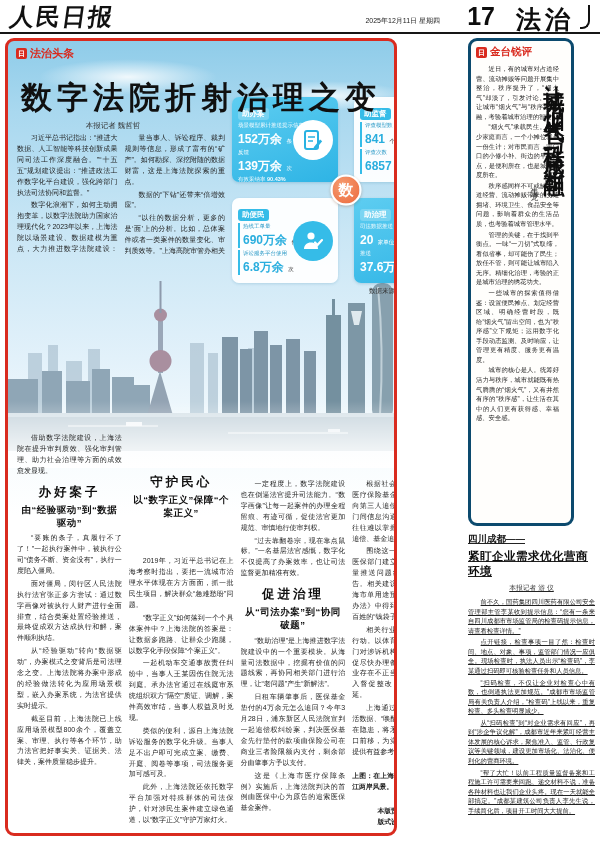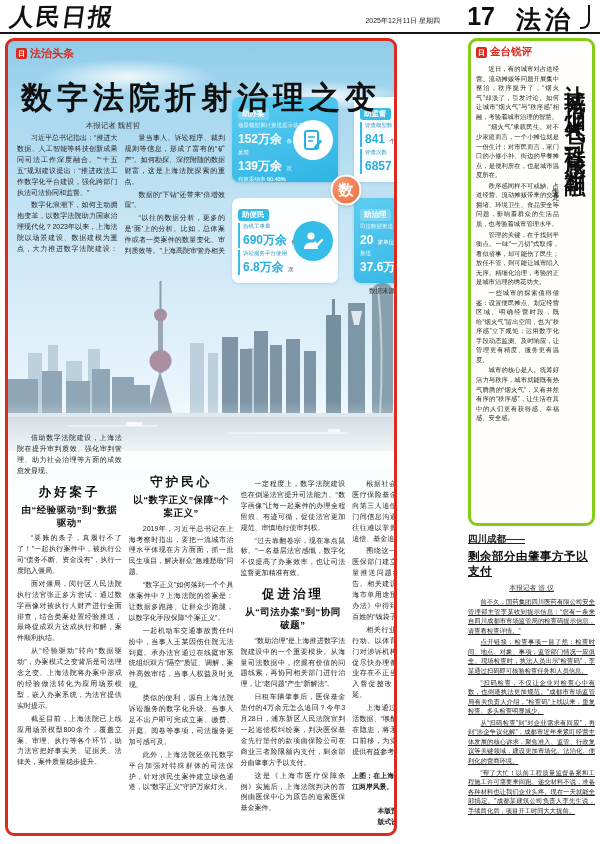--- a/index.html
+++ b/index.html
@@ -57,31 +57,31 @@
   display:flex; align-items:center; justify-content:center; border:2px solid #fff; z-index:3; box-shadow:0 1px 3px rgba(120,60,20,.3); }
 .ig-src { text-align:right; font-size:6.5px; color:#333; margin-top:4px; }
 .ig-src b { font-weight:bold; color:#111; }
 
 
 .photo { position:absolute; left:0; top:212px; width:452px; height:215px; z-index:1; }
 
 
 .cols-bottom { position:absolute; left:9px; top:392px; width:440px; bottom:5px; display:flex; gap:7px; z-index:2; }
 .bcol { flex:1; overflow:hidden; display:flex; flex-direction:column; }
-.pt2 { padding-top:36px; } .pt3 { padding-top:46px; } .pt4 { padding-top:46px; }
+.pt2 { padding-top:36px;justify-content:space-between; } .pt3 { padding-top:46px; } .pt4 { padding-top:46px; }
 .sech { text-align:center; font-weight:bold; color:#0f0f0f; margin:5px 0 4px; }
 .sech .h1 { font-size:12.5px; letter-spacing:3px; display:block; margin-bottom:2px; }
 .sech .h2 { font-size:9.5px; display:block; line-height:1.4; letter-spacing:.5px; }
 .c4paras { flex:1; overflow:hidden; }
 .photo-caption { font-size:6.8px; line-height:1.5; color:#1d1d1d; margin-top:3px; text-align:justify; }
 .photo-caption .pc-credit { display:block; text-align:right; }
 .credits { text-align:center; font-size:6.8px; margin-top:3px; line-height:1.7; color:#1d1d1d; }
 
 
-.sidebox { position:absolute; left:468px; top:38px; width:127px; height:488px; border:3px solid #84cc16; border-radius:9px; background:#fffefc; overflow:hidden; z-index:4; }
+.sidebox { position:absolute; left:468px; top:38px; width:106px; height:488px; border:3px solid #0c4a6e; border-radius:9px; background:#fffefc; overflow:hidden; z-index:4; }
 .sb-tag { position:absolute; left:5px; top:4px; display:flex; align-items:center; gap:3px; color:#d92b1f; font-weight:bold; font-size:10.5px; }
 .sb-body { position:absolute; left:5px; top:23px; width:83px; bottom:5px; overflow:hidden; }
 .sb-body p.para { font-size:6.3px; line-height:1.52; margin-bottom:1px; }
 .vtitle { position:absolute; right:3px; top:28px; height:452px; writing-mode:vertical-rl; font-size:21px; font-weight:bold; letter-spacing:6px; color:#0e0e0e; z-index:2; }
 .vauthor { position:absolute; right:32px; top:140px; writing-mode:vertical-rl; font-size:7.5px; letter-spacing:3px; color:#333; z-index:2; }
 
 
 .cdart { position:absolute; left:468px; top:532px; width:127px; height:304px; overflow:hidden; z-index:4;text-decoration:underline; }
 .cd-kicker { font-size:9.5px; font-weight:bold; color:#151515; margin:1px 0 3px; }
 .cd-title { font-size:11.5px; font-weight:bold; color:#0d0d0d; margin-bottom:4px; letter-spacing:.5px; }
@@ -369,21 +369,21 @@
       <p class="para">管理的关键，在于找到平衡点。一味“一刀切”式取缔，看似省事，却可能伤了民生；放任不管，则可能让城市陷入无序。精细化治理，考验的正是城市治理的绣花功夫。</p>
       <p class="para">一些城市的探索值得借鉴：设置便民摊点、划定经营区域、明确经营时段，既给“烟火气”留出空间，也为“秩序感”立下规矩；运用数字化手段动态监测、及时响应，让管理更有精度、服务更有温度。</p>
       <p class="para">城市的核心是人。统筹好活力与秩序，城市就能既有热气腾腾的“烟火气”，又有井然有序的“秩序感”，让生活在其中的人们更有获得感、幸福感、安全感。</p>
     </div>
   <div class="vauthor">牛玉龙</div>
   <div class="vtitle">让城市『烟火气』与『秩序感』相融</div>
 </div>
 
 <div class="cdart">
   <div class="cd-kicker">四川成都——</div>
-  <div class="cd-title">剩余部分由肇事方予以支付</div>
+  <div class="cd-title">紧盯企业需求优化营商环境</div>
   <div class="cd-byline">本报记者 游 仪</div>
   <div>
       <p class="para">前不久，国药集团四川医药有限公司安全管理部主管李某收到提示信息：“您有一条来自四川成都市市场监管局的检查码提示信息，请查看检查详情。”</p>
       <p class="para">点开链接，检查事项一目了然：检查时间、地点、对象、事项，监管部门情况一应俱全。现场检查时，执法人员出示“检查码”，李某通过扫码即可核验检查任务和人员信息。</p>
       <p class="para">“扫码检查，不仅让企业对检查心中有数，也倒逼执法更加规范。”成都市市场监管局有关负责人介绍，“检查码”上线以来，重复检查、多头检查明显减少。</p>
       <p class="para">从“扫码检查”到“对企业需求有回应”，再到“涉企争议化解”，成都市近年来紧盯经营主体发展的核心诉求，聚焦准入、监管、行政复议等关键领域，建设更加市场化、法治化、便利化的营商环境。</p>
       <p class="para">“帮了大忙！以前工程质量监督备案和工程施工许可需要来回跑、递交材料不说，准备各种材料也让我们企业头疼。现在一天就能全部搞定。”成都某建筑公司负责人李先生说，手续简化后，项目开工时间大大提前。</p>
     </div>
 </div>
 

